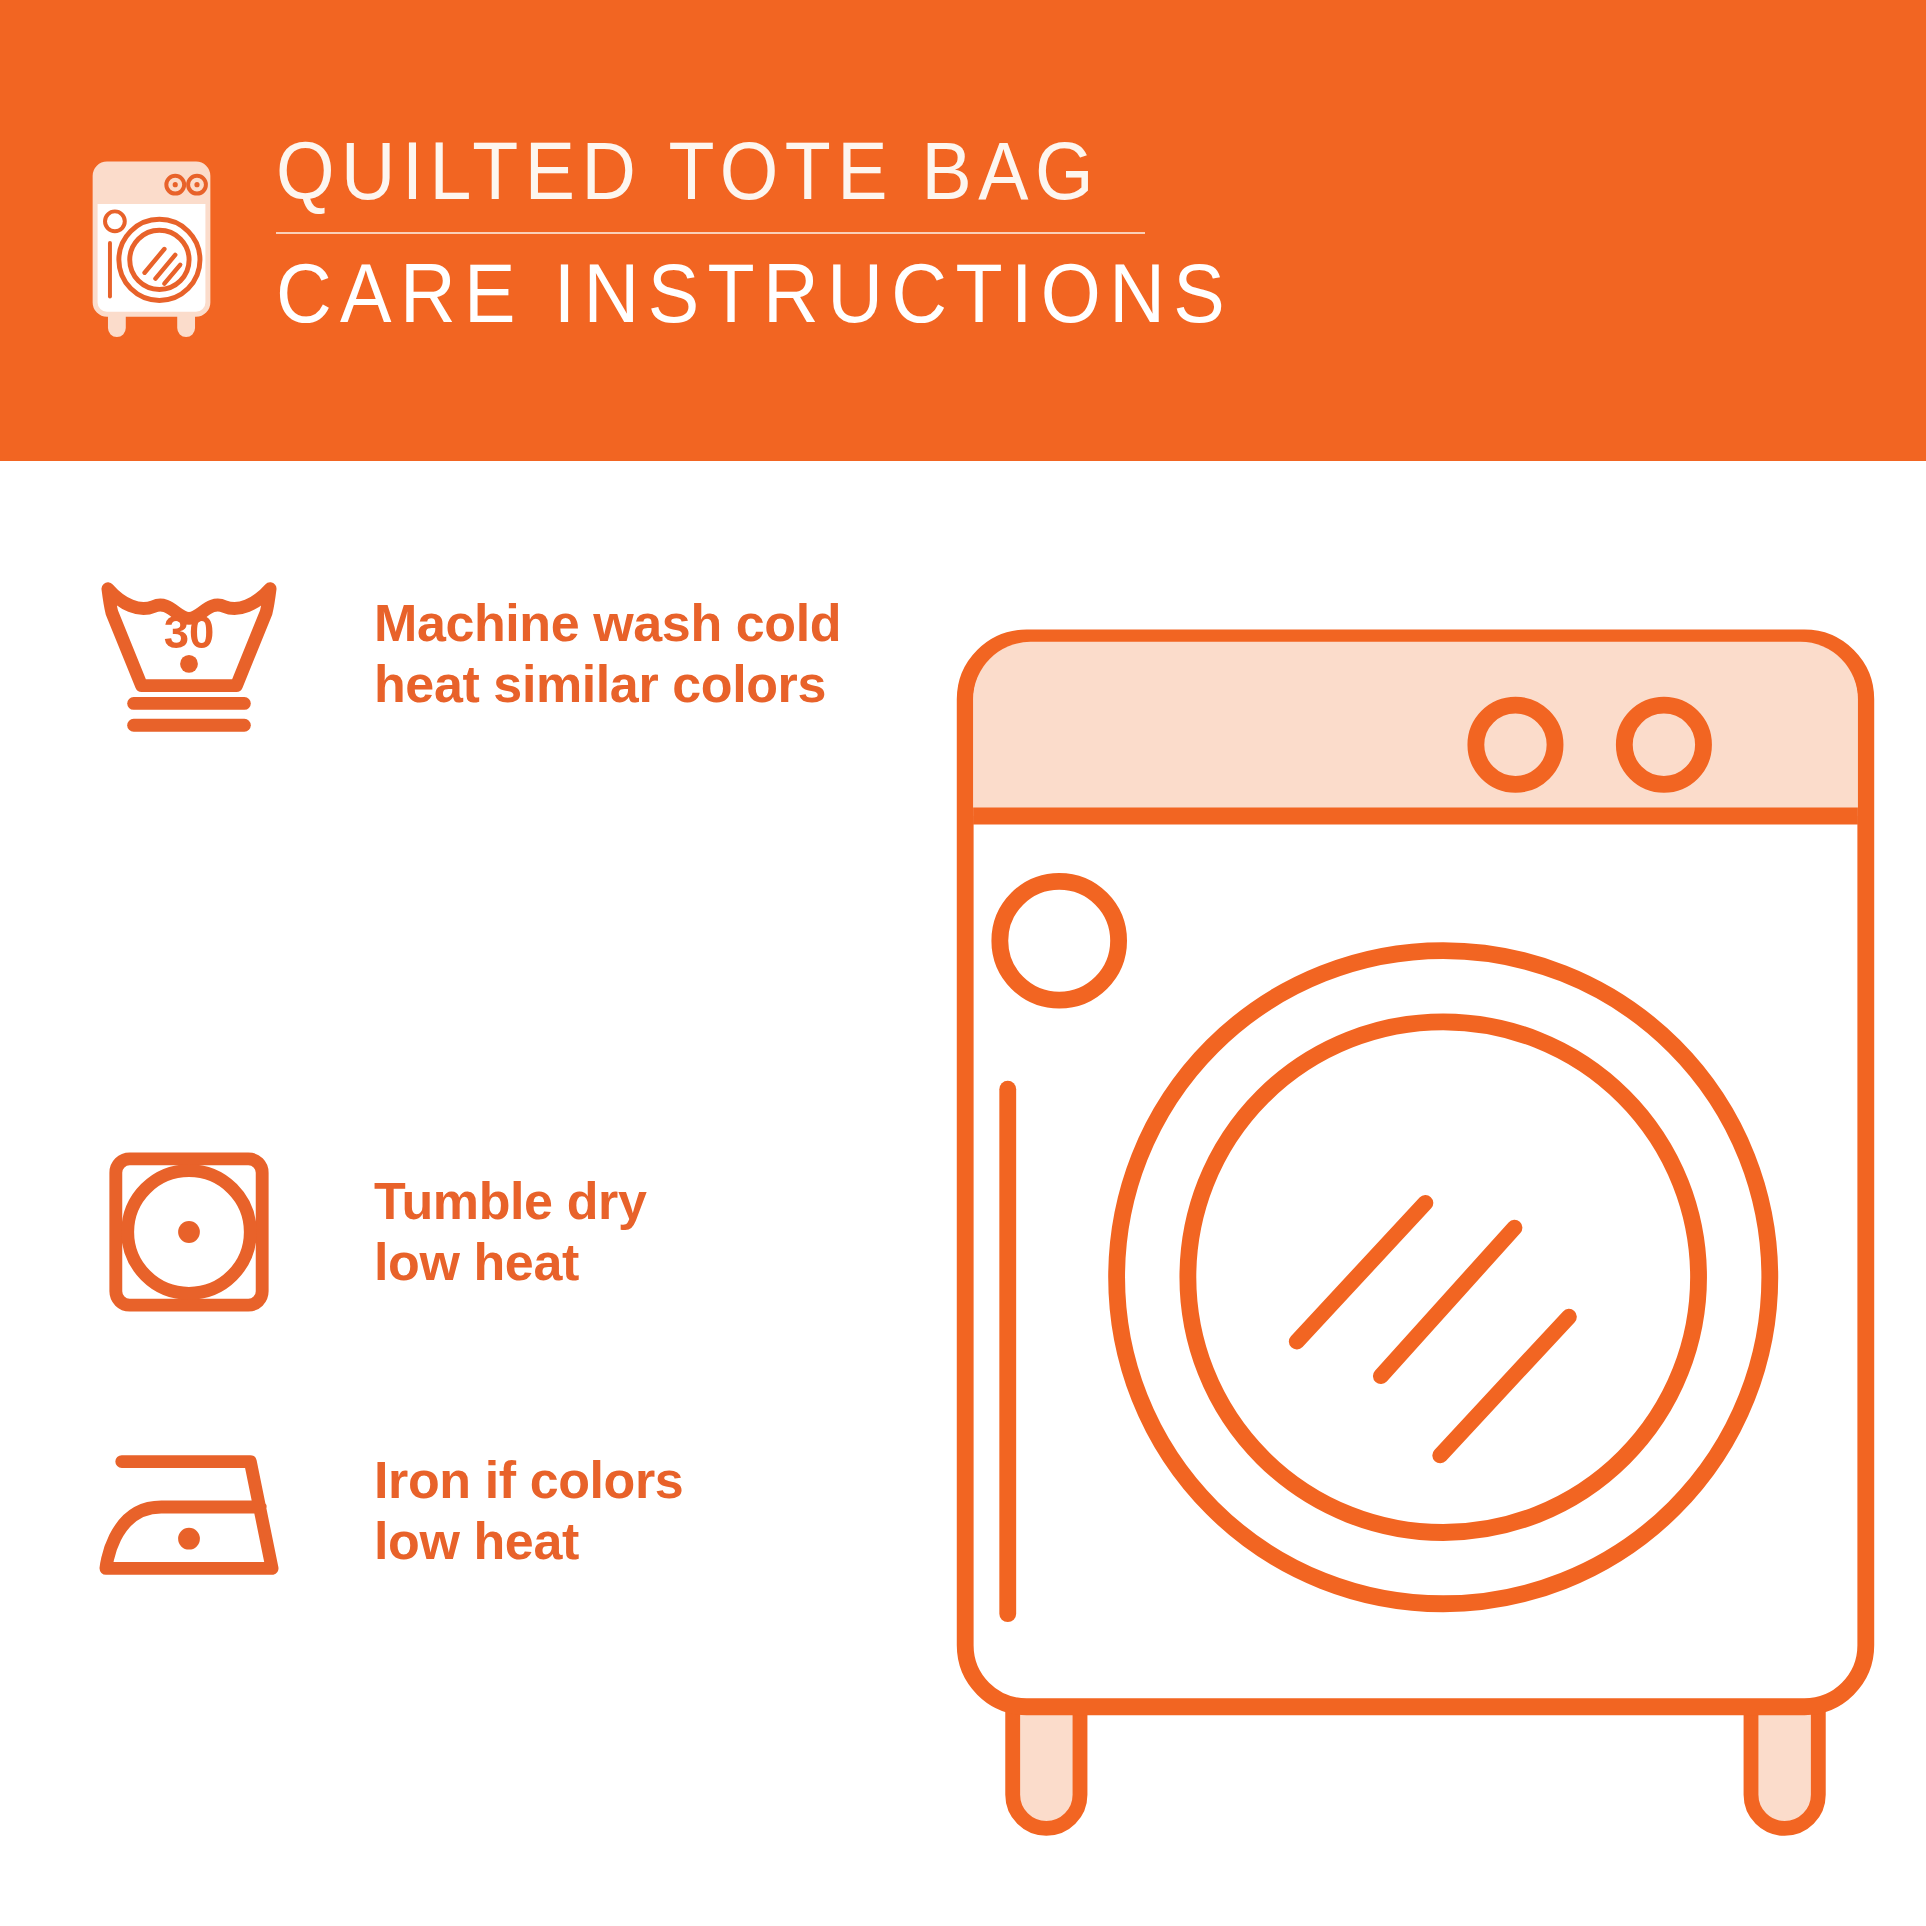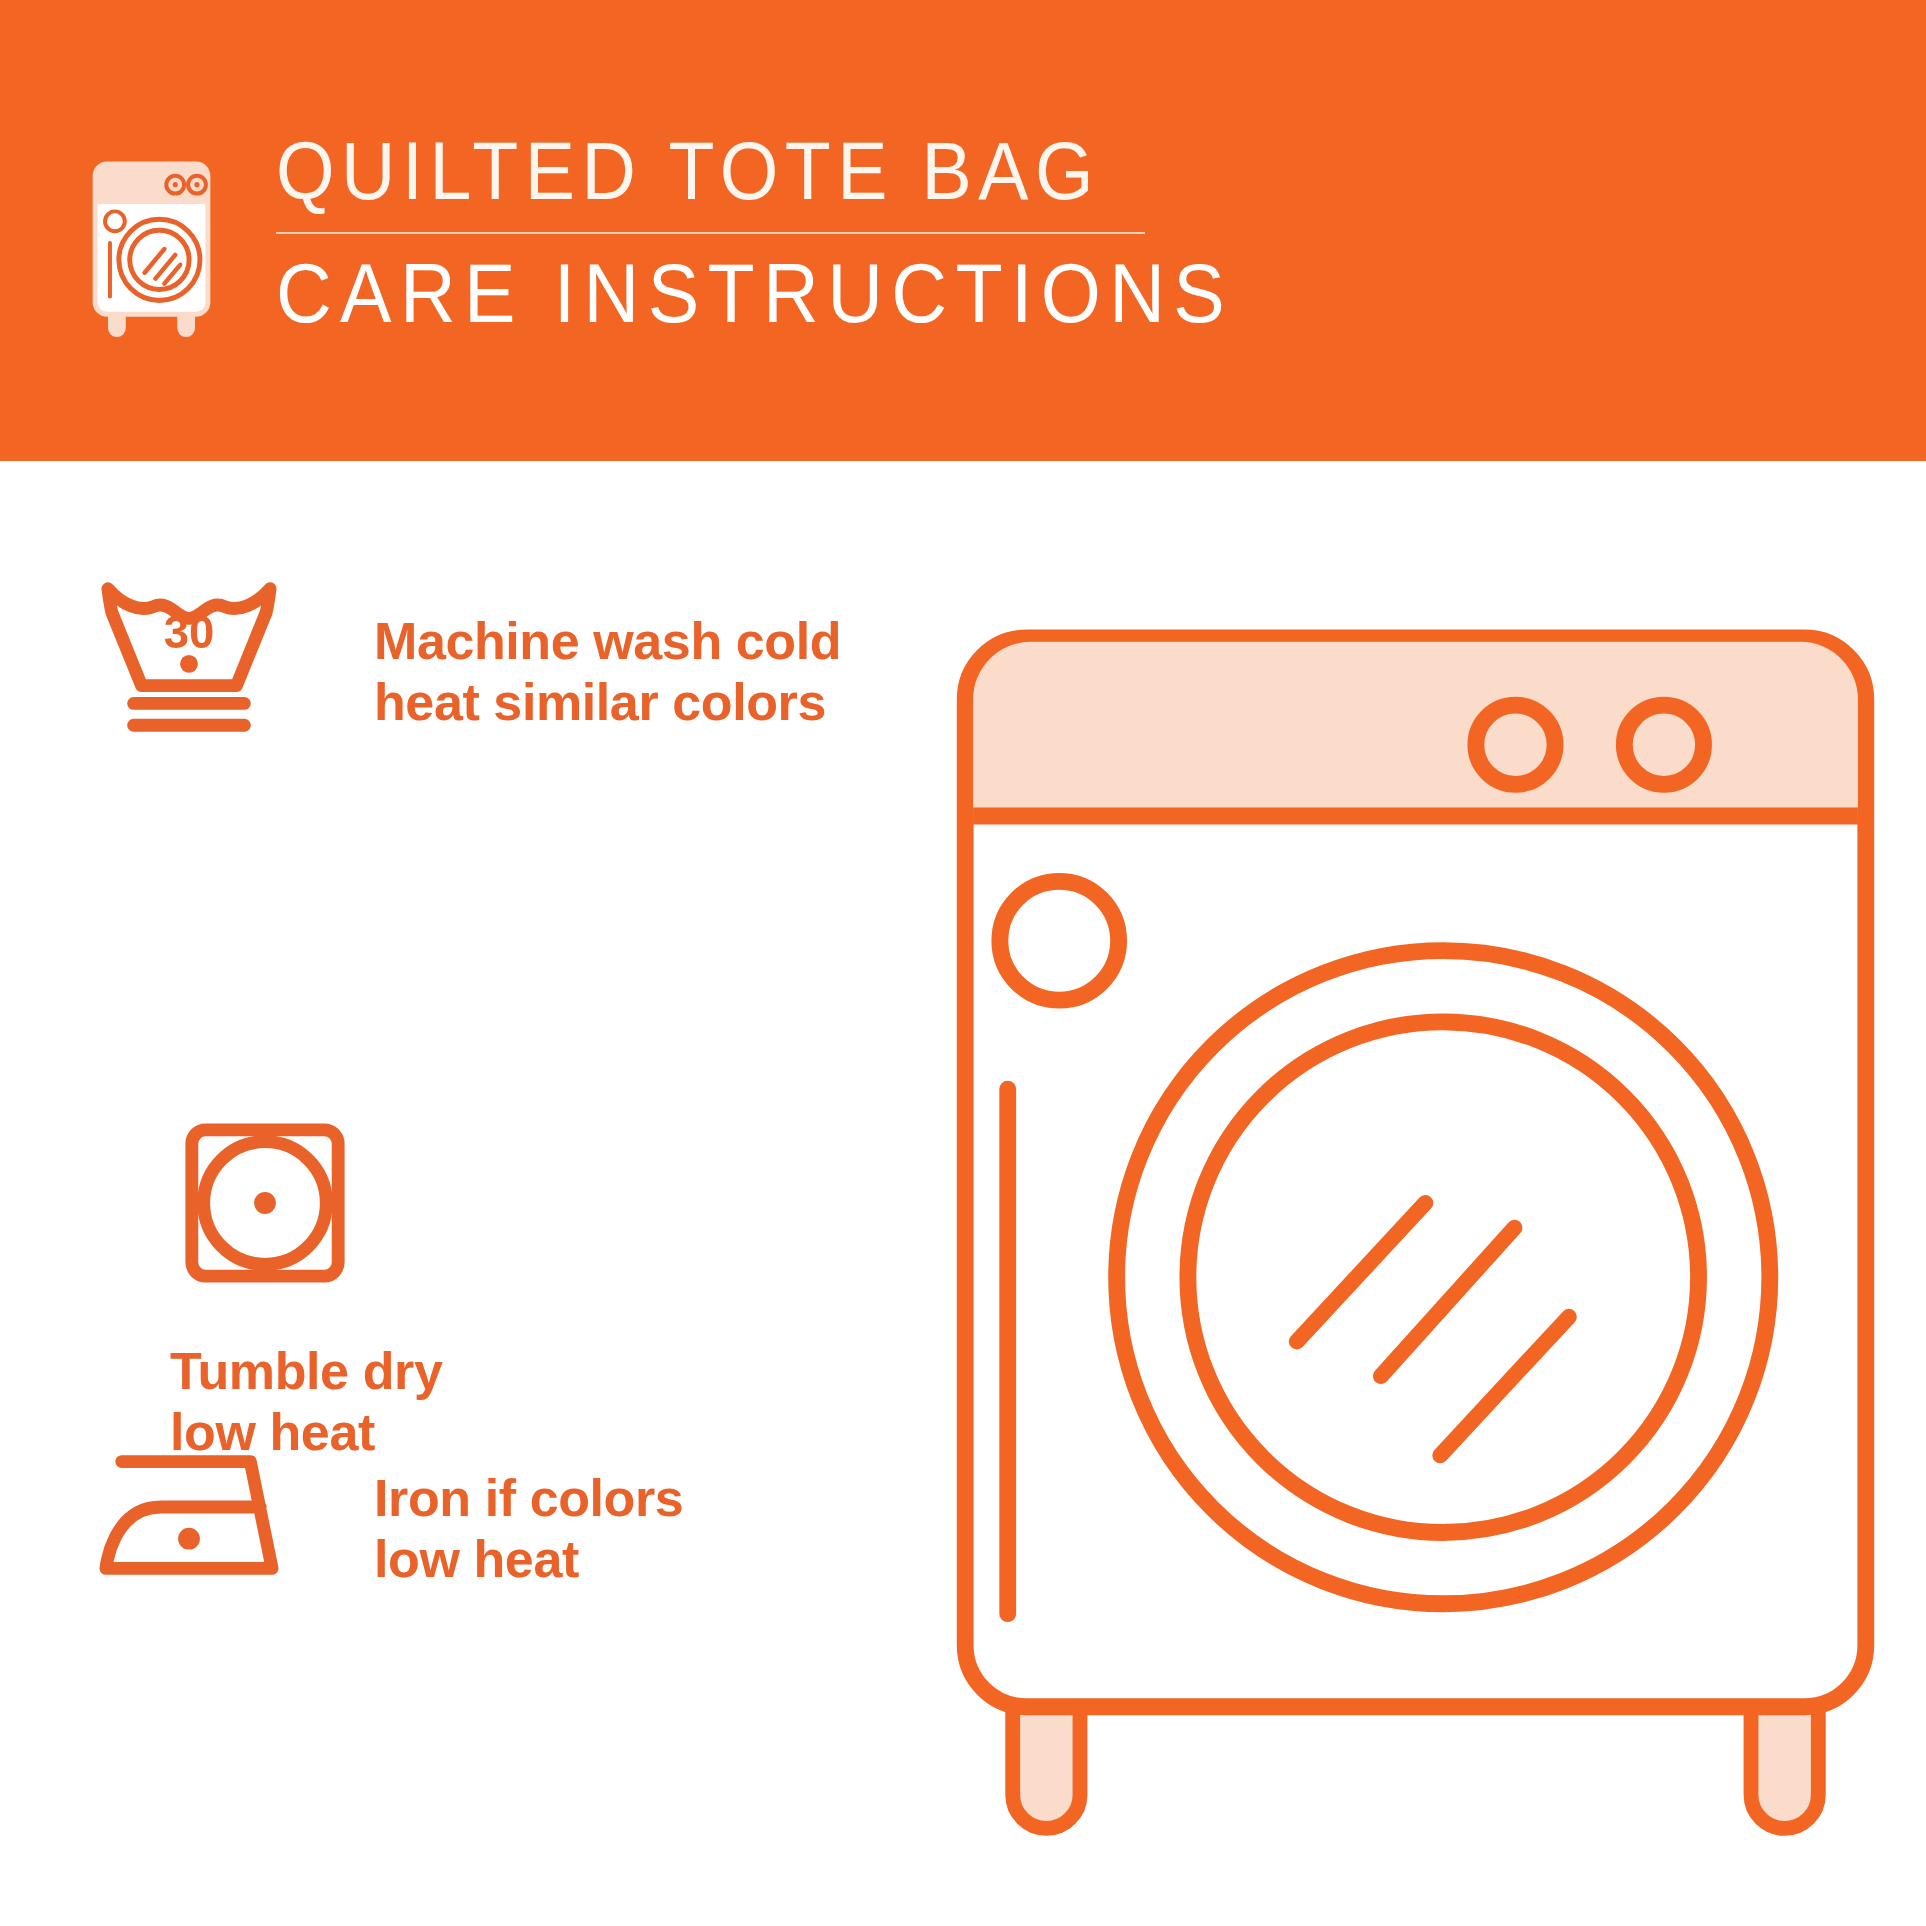--- a/index.html
+++ b/index.html
@@ -66,27 +66,26 @@
   .care-row .sym svg{display:block;}
   .care-text{
     margin-left:83px;
     color:#E8622A;
     font-family:"Liberation Sans", sans-serif;
     font-size:52px;
     font-weight:700;
     line-height:61px;
     letter-spacing:-0.4px;
     white-space:nowrap;
-    margin-top:36px;
   }
   .care-text .ln{display:block;}
 
   #row-0{top:91px;}
   #row-1{top:388px;}
-  #row-2{top:640px;flex-direction:column;}
+  #row-2{top:669px;}
   #row-3{top:948px;}
 
   
   .machine{
     position:absolute;left:955px;top:624px;width:921px;height:1247px;
   }
   .machine svg{display:block;width:921px;height:1247px;}
 </style>
 </head>
 <body>

